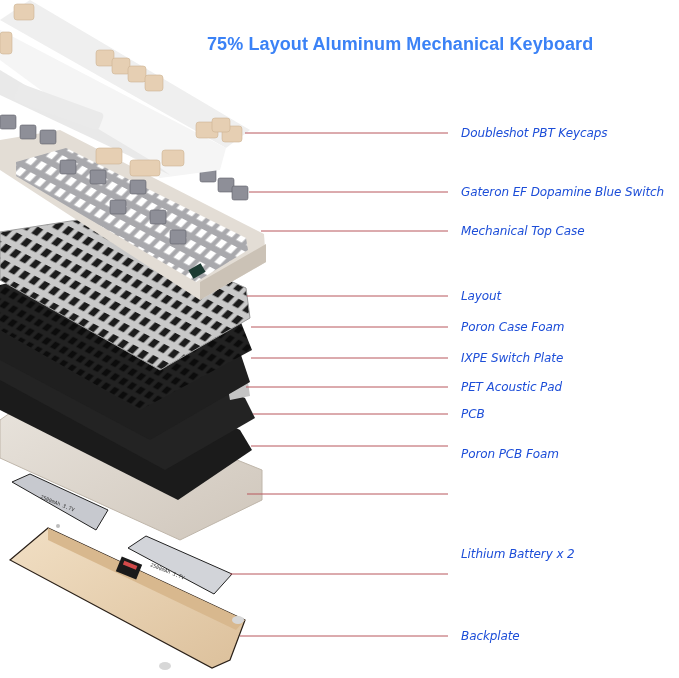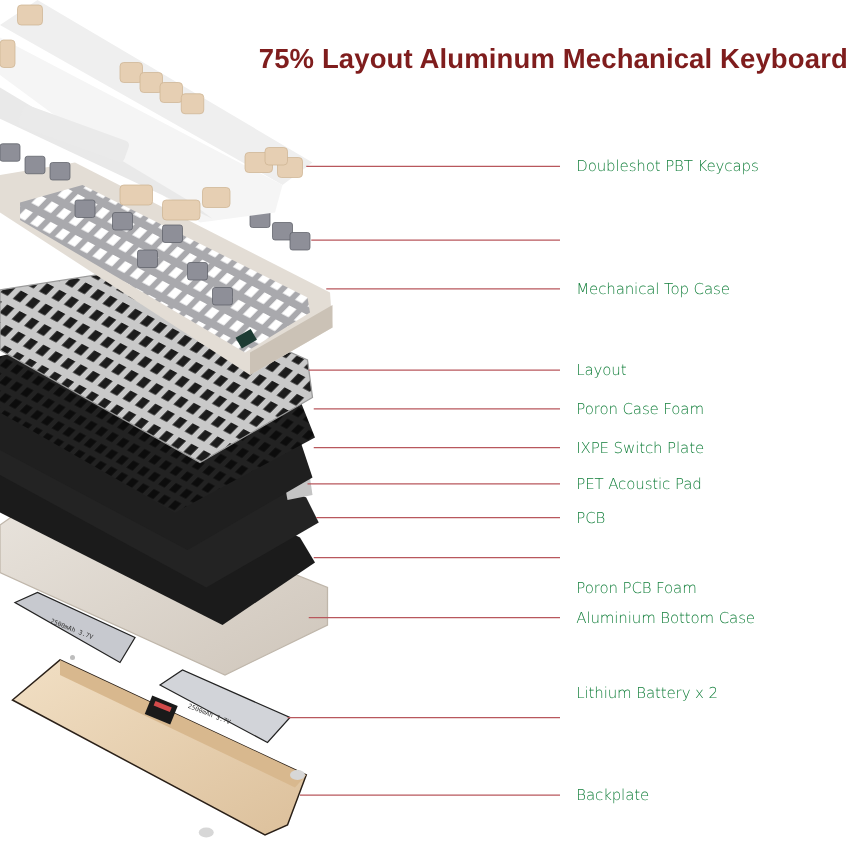--- a/index.html
+++ b/index.html
@@ -1,26 +1,26 @@
 <!DOCTYPE html>
 <html><head>
 <meta charset="utf-8">
 <style>
   html, body { margin: 0; padding: 0; background: #ffffff; }
   body { width: 679px; height: 678px; position: relative; overflow: hidden; font-family: "DejaVu Sans", sans-serif; }
   #stage { position: absolute; left: 0; top: 0; width: 679px; height: 678px; }
   .title {
     position: absolute; left: 207px; top: 34px; width: 472px;
-    font-family: "Liberation Sans", sans-serif; font-weight: bold; font-size: 22px;
-    color: #7f1d1d; white-space: nowrap; letter-spacing: 0.1px;
+    font-family: "Liberation Sans", sans-serif; font-weight: bold; font-size: 18px;
+    color: #3b82f6; white-space: nowrap; letter-spacing: 0.1px;
   }
   .label {
     position: absolute; left: 461px; font-family: "DejaVu Sans", sans-serif;
-    font-size: 12px; color: #15803d; white-space: nowrap; transform: translateY(-50%);
-    font-weight: 300; letter-spacing: -0.1px;
+    font-size: 12px; color: #1d4ed8; white-space: nowrap; transform: translateY(-50%);
+    font-weight: 300; letter-spacing: -0.1px; font-style: italic;
   }
   svg { position: absolute; left: 0; top: 0; }
 </style>
 </head>
 <body>
 
 <div id="stage">
   <div class="title">75% Layout Aluminum Mechanical Keyboard</div>
 
   <svg width="679" height="678" viewBox="0 0 679 678">
@@ -133,23 +133,23 @@
       <line x1="246" y1="387" x2="448" y2="387"></line>
       <line x1="253" y1="414" x2="448" y2="414"></line>
       <line x1="251" y1="446" x2="448" y2="446"></line>
       <line x1="247" y1="494" x2="448" y2="494"></line>
       <line x1="230" y1="574" x2="448" y2="574"></line>
       <line x1="240" y1="636" x2="448" y2="636"></line>
     </g>
   </svg>
 
   <div class="label" style="top:133px">Doubleshot PBT Keycaps</div>
+  <div class="label" style="top:192px">Gateron EF Dopamine Blue Switch</div>
   <div class="label" style="top:231px">Mechanical Top Case</div>
   <div class="label" style="top:296px">Layout</div>
   <div class="label" style="top:327px">Poron Case Foam</div>
   <div class="label" style="top:358px">IXPE Switch Plate</div>
   <div class="label" style="top:387px">PET Acoustic Pad</div>
   <div class="label" style="top:414px">PCB</div>
-  <div class="label" style="top:470px">Poron PCB Foam</div>
-  <div class="label" style="top:494px">Aluminium Bottom Case</div>
+  <div class="label" style="top:454px">Poron PCB Foam</div>
   <div class="label" style="top:554px">Lithium Battery x 2</div>
   <div class="label" style="top:636px">Backplate</div>
 </div>
 
 </body></html>

